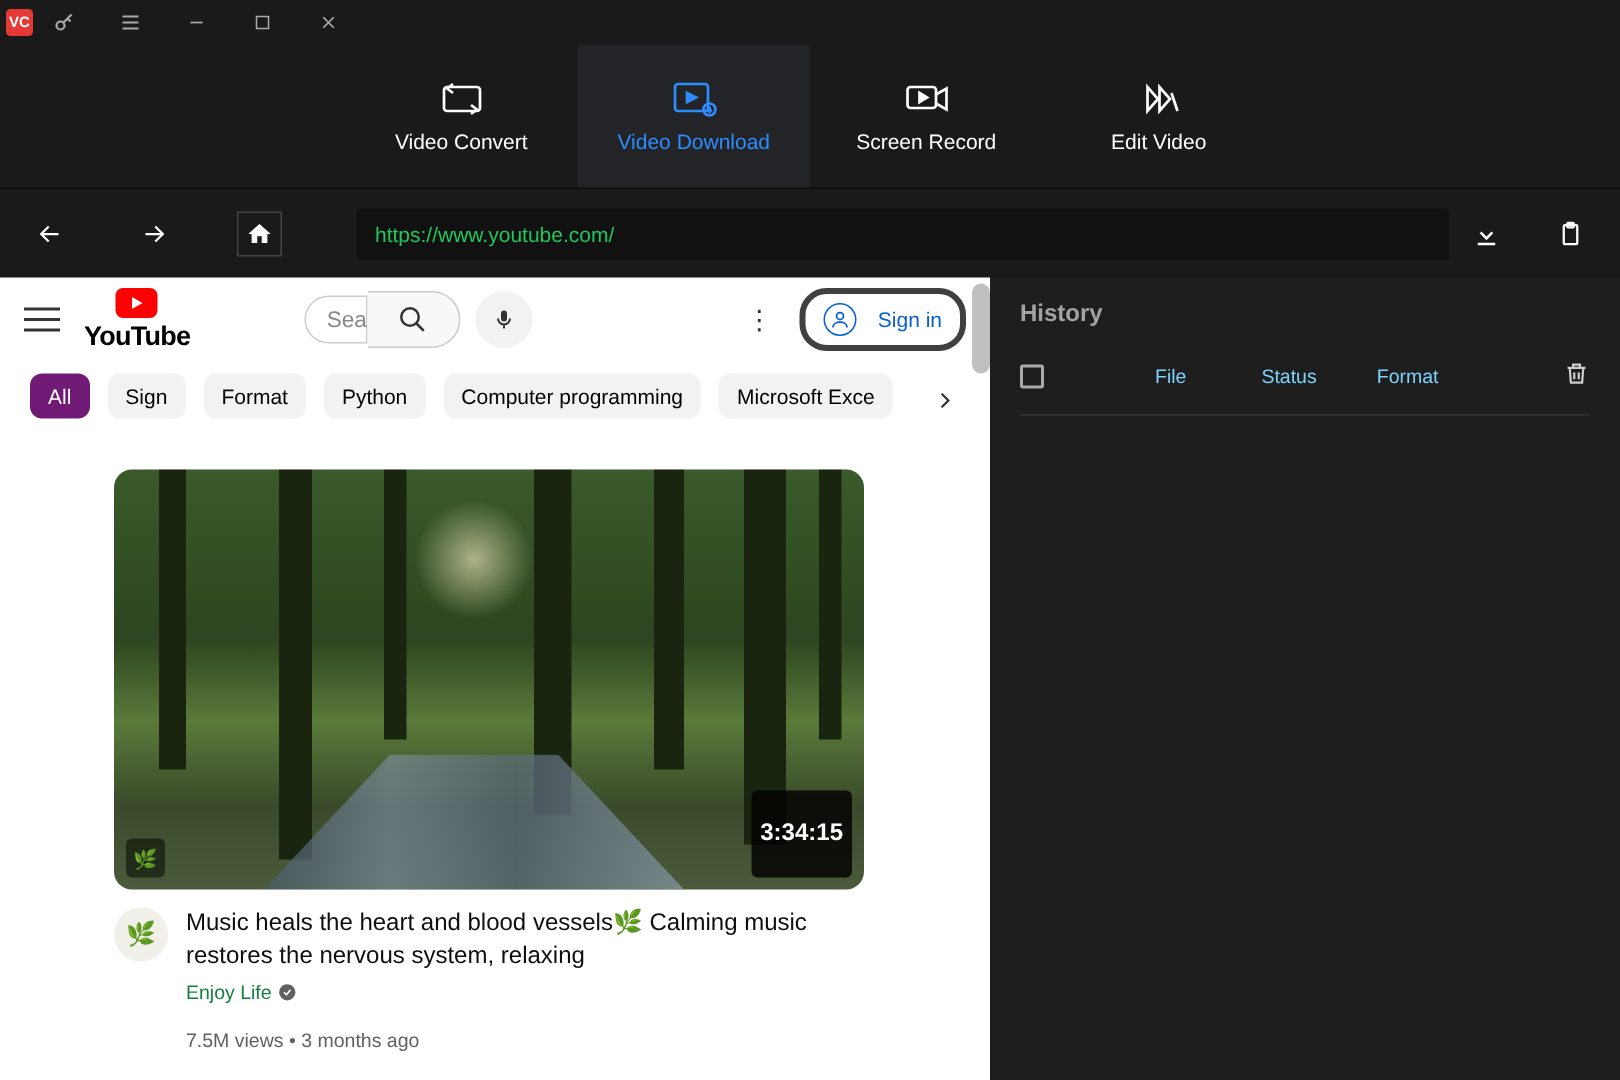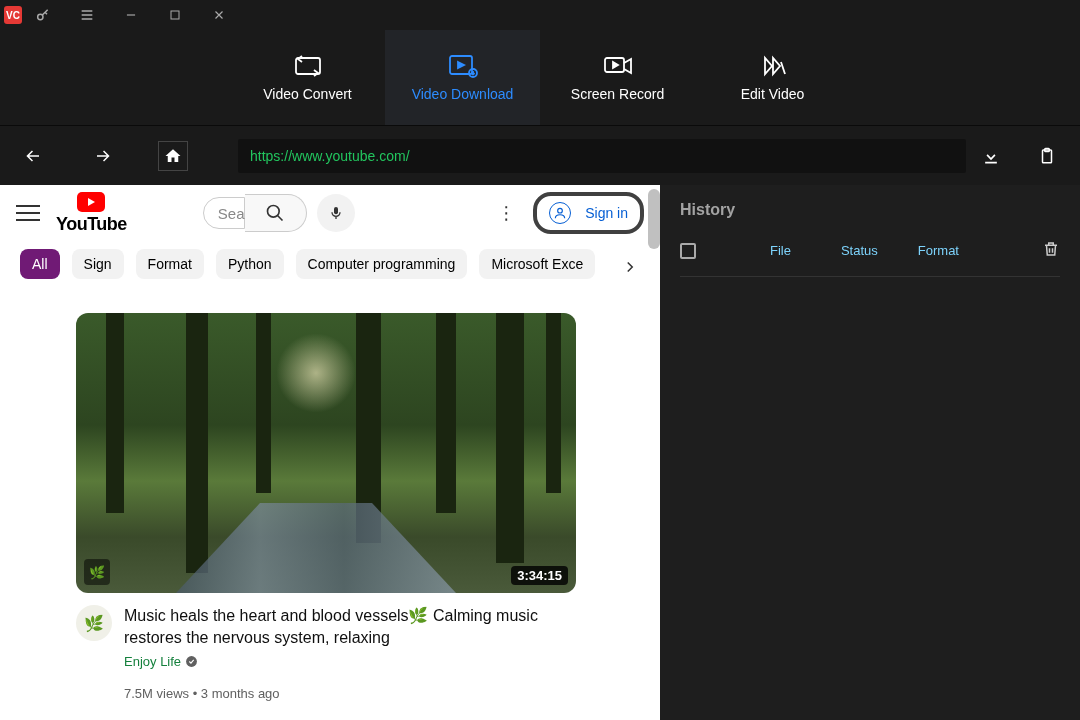--- a/index.html
+++ b/index.html
@@ -53,21 +53,21 @@
 .t1 { left: 30px; top: 0; width: 18px; height: 200px; }
 .t2 { left: 110px; top: 0; width: 22px; height: 260px; }
 .t3 { left: 180px; top: 0; width: 15px; height: 180px; }
 .t4 { left: 280px; top: 0; width: 25px; height: 230px; }
 .t5 { left: 360px; top: 0; width: 20px; height: 200px; }
 .t6 { left: 420px; top: 0; width: 28px; height: 250px; }
 .t7 { left: 470px; top: 0; width: 15px; height: 180px; }
 .sunlight { position: absolute; left: 200px; top: 20px; width: 80px; height: 80px; background: radial-gradient(circle, rgba(255,245,200,0.6) 0%, transparent 70%); }
 .stream { position: absolute; bottom: 0; left: 100px; width: 280px; height: 90px; background: linear-gradient(90deg, #4a5a6a 0%, #7a8a9a 30%, #5a6a7a 60%, #8a9aaa 100%); clip-path: polygon(30% 0, 70% 0, 100% 100%, 0 100%); opacity: 0.7; }
 .thumb-badge { position: absolute; left: 8px; bottom: 8px; width: 26px; height: 26px; background: rgba(0,0,0,0.5); border-radius: 4px; color: #fff; display: flex; align-items: center; justify-content: center; font-size: 13px; }
-.thumb-duration { position: absolute; right: 8px; bottom: 8px; background: rgba(0,0,0,0.8); color: #fff; padding: 2px 6px; border-radius: 4px; font-size: 13px; font-weight: 600; }
+.thumb-duration { position: absolute; right: 8px; bottom: 8px; background: rgba(0,0,0,0.8); color: #fff; padding: 20px 6px; border-radius: 4px; font-size: 16px; font-weight: 600; }
 
 .video-info { display: flex; gap: 12px; margin-top: 12px; width: 500px; }
 .channel-avatar { width: 36px; height: 36px; border-radius: 50%; background: #f0f0e8; display: flex; align-items: center; justify-content: center; font-size: 16px; flex-shrink: 0; }
 .video-meta { flex: 1; }
 .video-title { font-size: 16px; color: #0f0f0f; line-height: 1.35; margin-bottom: 6px; }
 .channel-name { font-size: 13px; color: #15803d; display: flex; align-items: center; gap: 4px; margin-bottom: 17px; }
 .verified-badge { width: 13px; height: 13px; }
 .video-stats { font-size: 13px; color: #606060; }
 
 .history-pane { flex: 1; background: #1e1e1e; padding: 16px 20px; }

